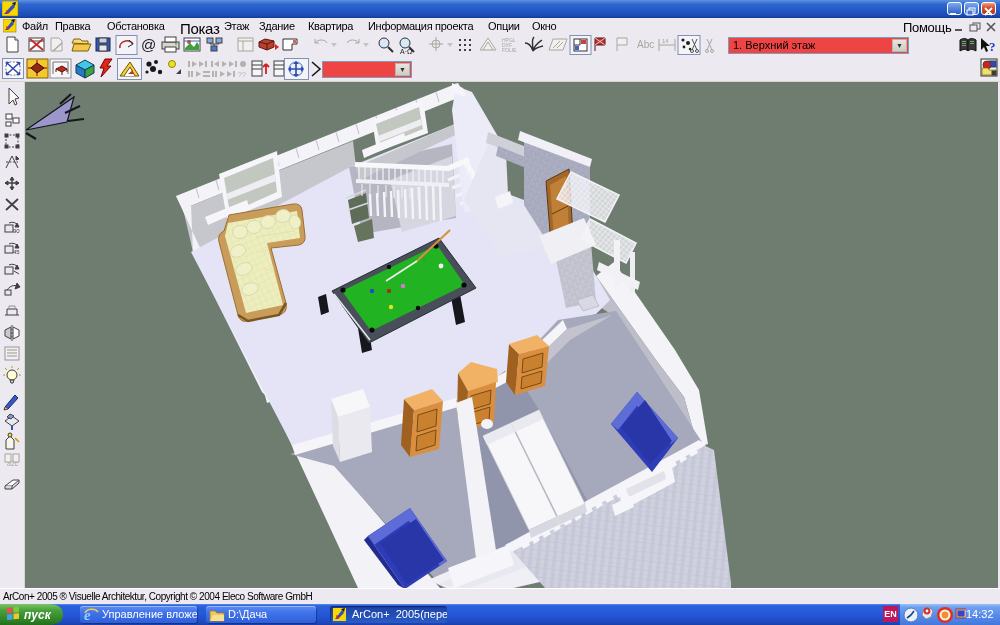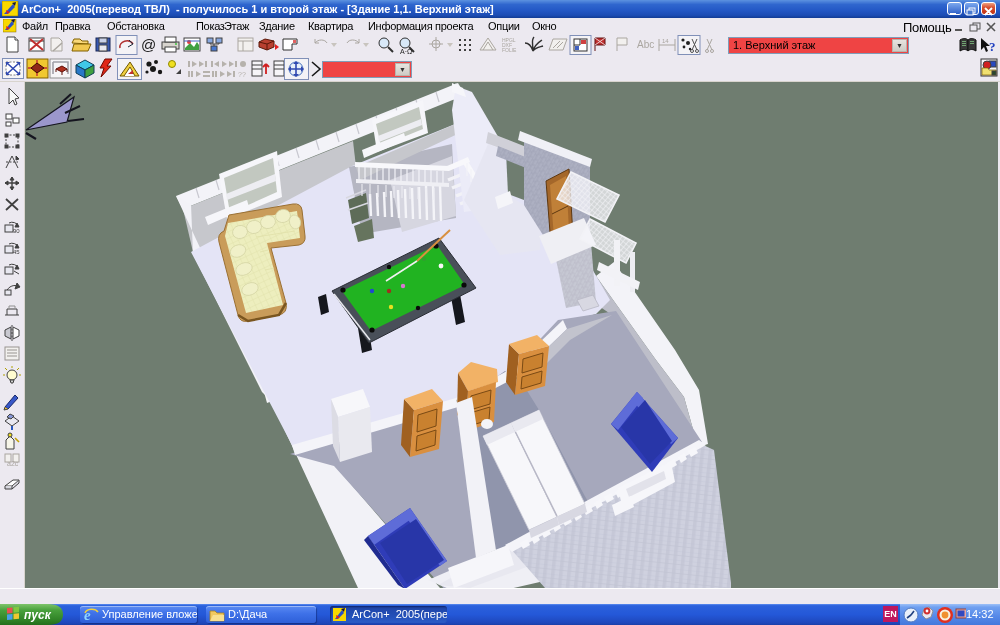--- a/index.html
+++ b/index.html
@@ -40,21 +40,20 @@
 <body>
 <div id="app">
 
   <div id="titlebar" class="abs"></div>
   <svg class="abs" style="left:2px;top:1px" width="17" height="16">
     <rect x="0" y="0" width="16" height="15" fill="#F8D800" stroke="#806800" stroke-width="0.5"></rect>
     <path d="M2,13 L11,3 L13,6 L6,13 Z" fill="#2850C8"></path>
     <path d="M10,2 L14,1 L13,5 Z" fill="#101040"></path>
     <path d="M4,9 L8,11 L5,13 Z" fill="#E02020"></path>
   </svg>
-  <div id="titletext" class="abs">ArCon+&nbsp; 2005(перевод ТВЛ)&nbsp; - получилось 1 и второй этаж - [Здание 1,1. Верхний этаж]</div>
   <div id="btnmin" class="winbtn abs"><svg width="13" height="11">
         <rect x="2" y="7" width="6" height="2" fill="#fff"></rect>
       </svg></div>
   <div id="btnmax" class="winbtn abs"><svg width="13" height="11">
         <rect x="4" y="2" width="6" height="5" fill="none" stroke="#fff"></rect>
         <rect x="2" y="4" width="6" height="5" fill="#4878D0" stroke="#fff"></rect>
       </svg></div>
   <div id="btncls" class="winbtn abs"><svg width="13" height="11">
         <path d="M3,2 L10,9 M10,2 L3,9" stroke="#fff" stroke-width="1.8"></path>
       </svg></div>
@@ -62,21 +61,21 @@
   <div id="menubar" class="abs"></div>
   <svg class="abs" style="left:3px;top:19px" width="14" height="14">
     <rect x="0" y="0" width="13" height="13" fill="#F8D800" stroke="#806800" stroke-width="0.5"></rect>
     <path d="M2,11 L9,2 L11,5 L5,11 Z" fill="#2850C8"></path>
     <path d="M8,1 L12,0 L11,4 Z" fill="#101040"></path>
     <path d="M3,7 L7,9 L4,11 Z" fill="#E02020"></path>
   </svg>
   <div class="mi abs" style="left:22px;top:20px;font-size:11px">Файл</div>
   <div class="mi abs" style="left:55px;top:20px;font-size:11px">Правка</div>
   <div class="mi abs" style="left:107px;top:20px;font-size:11px">Обстановка</div>
-  <div class="mi abs" style="left:196px;top:20px;font-size:11px">Показ</div>
+  <div class="mi abs" style="left:180px;top:20px;font-size:15px">Показ</div>
   <div class="mi abs" style="left:224px;top:20px;font-size:11px">Этаж</div>
   <div class="mi abs" style="left:259px;top:20px;font-size:11px">Здание</div>
   <div class="mi abs" style="left:308px;top:20px;font-size:11px">Квартира</div>
   <div class="mi abs" style="left:368px;top:20px;font-size:11px">Информация проекта</div>
   <div class="mi abs" style="left:488px;top:20px;font-size:11px">Опции</div>
   <div class="mi abs" style="left:532px;top:20px;font-size:11px">Окно</div>
   <div class="mi abs" style="left:903px;top:20px;font-size:13px">Помощь</div>
 
   <svg class="abs" style="left:953px;top:21px" width="46" height="12">
     <rect x="2" y="8" width="7" height="2" fill="#555"></rect>
@@ -760,20 +759,21 @@
 
     <g>
       <polygon points="637,392 678,438 652,472 611,424" fill="#2F3CB8"></polygon>
       <polygon points="637,392 678,438 671,444 631,399" fill="#5E6CD8"></polygon>
       <polygon points="637,392 611,424 618,430 643,398" fill="#5E6CD8"></polygon>
       <polygon points="621,427 645,400 672,441 650,464" fill="#2836A8"></polygon>
     </g>
   </svg>
 
   <div id="statusbar" class="abs"></div>
+  <div id="statustext" class="abs">ArCon+ 2005 ® Visuelle Architektur, Copyright © 2004 Eleco Software GmbH</div>
 
   <div id="taskbar" class="abs"></div>
   <svg class="abs" style="left:0;top:604px" width="64" height="21">
     <defs>
         <linearGradient id="pg" x1="0" y1="0" x2="0" y2="1">
       <stop offset="0" stop-color="#7EC46A"></stop>
           <stop offset="0.3" stop-color="#48A03C"></stop>
           <stop offset="0.8" stop-color="#2E8024"></stop>
           <stop offset="1" stop-color="#236E1C"></stop>
     </linearGradient>

